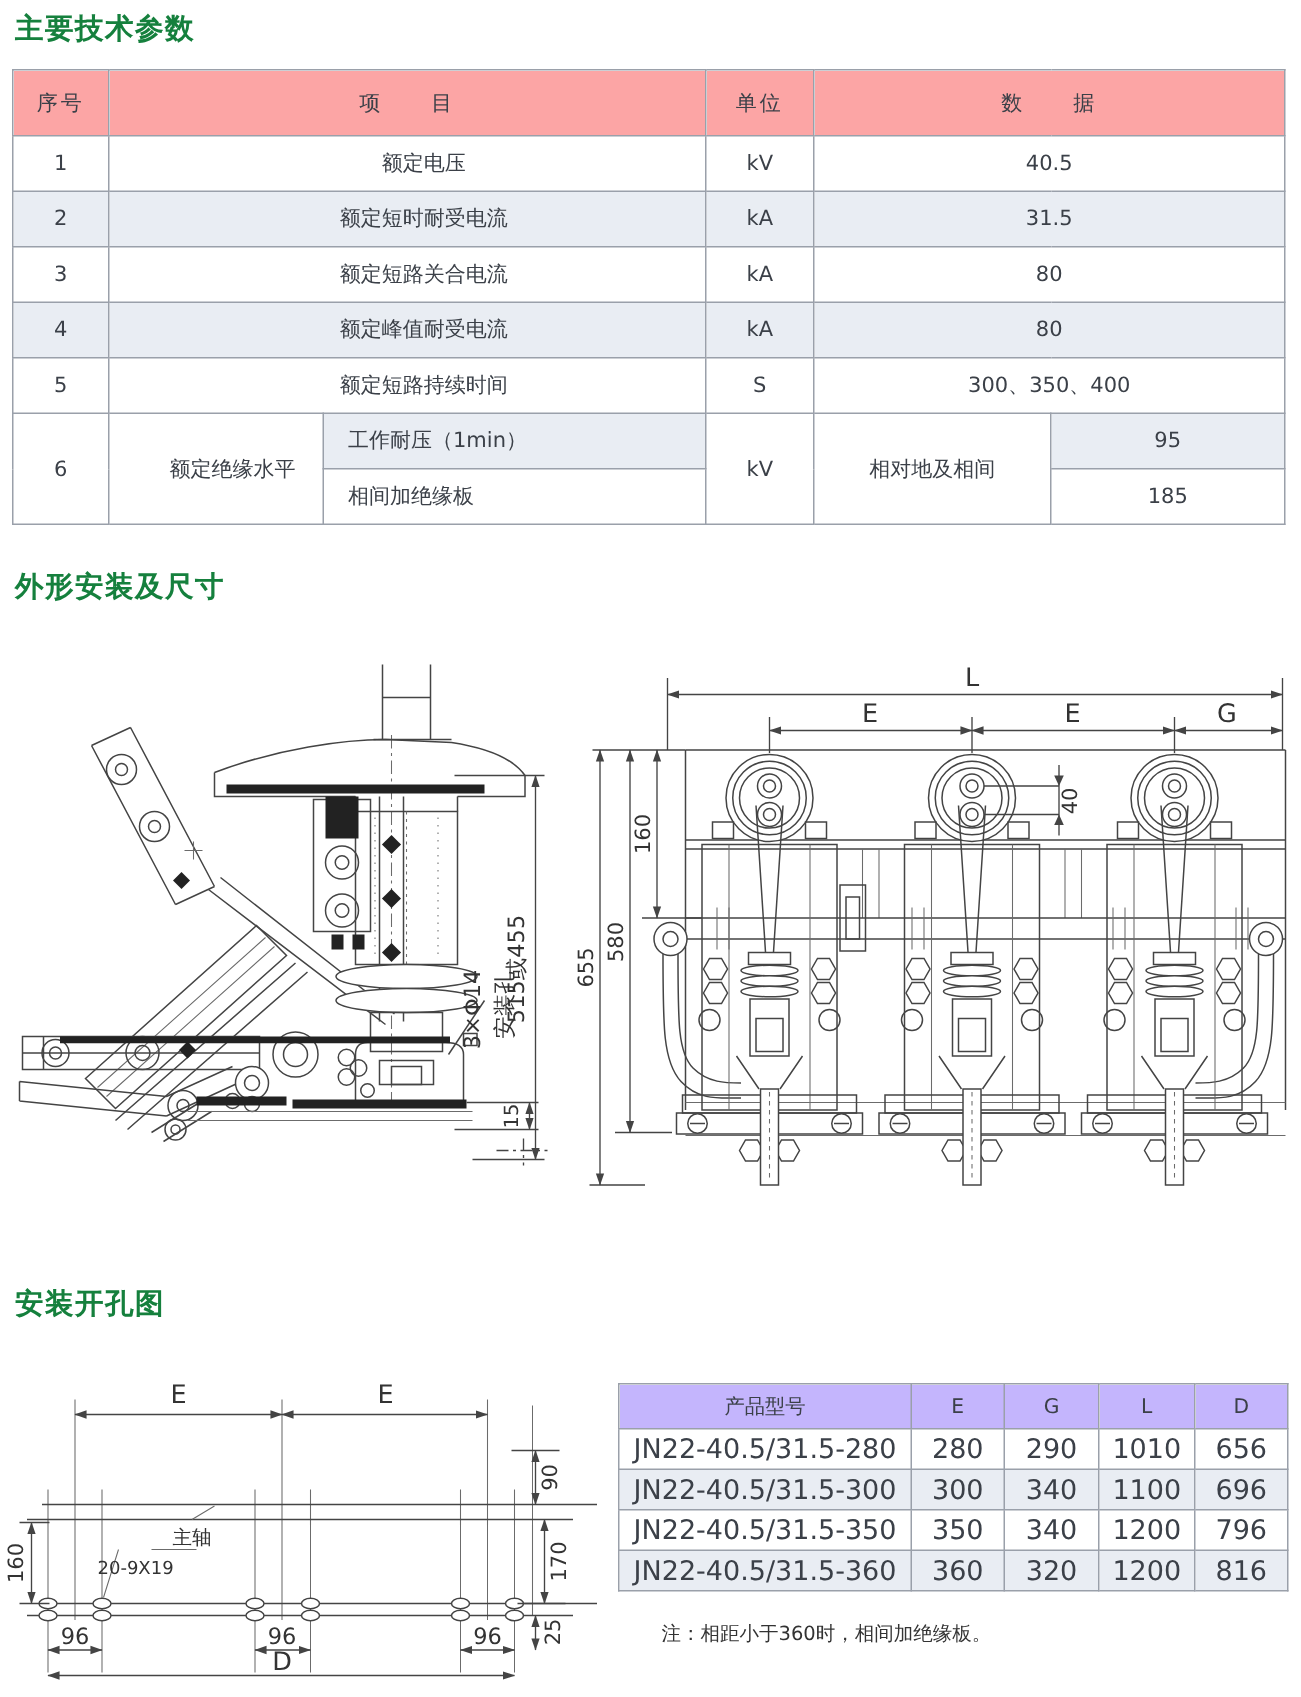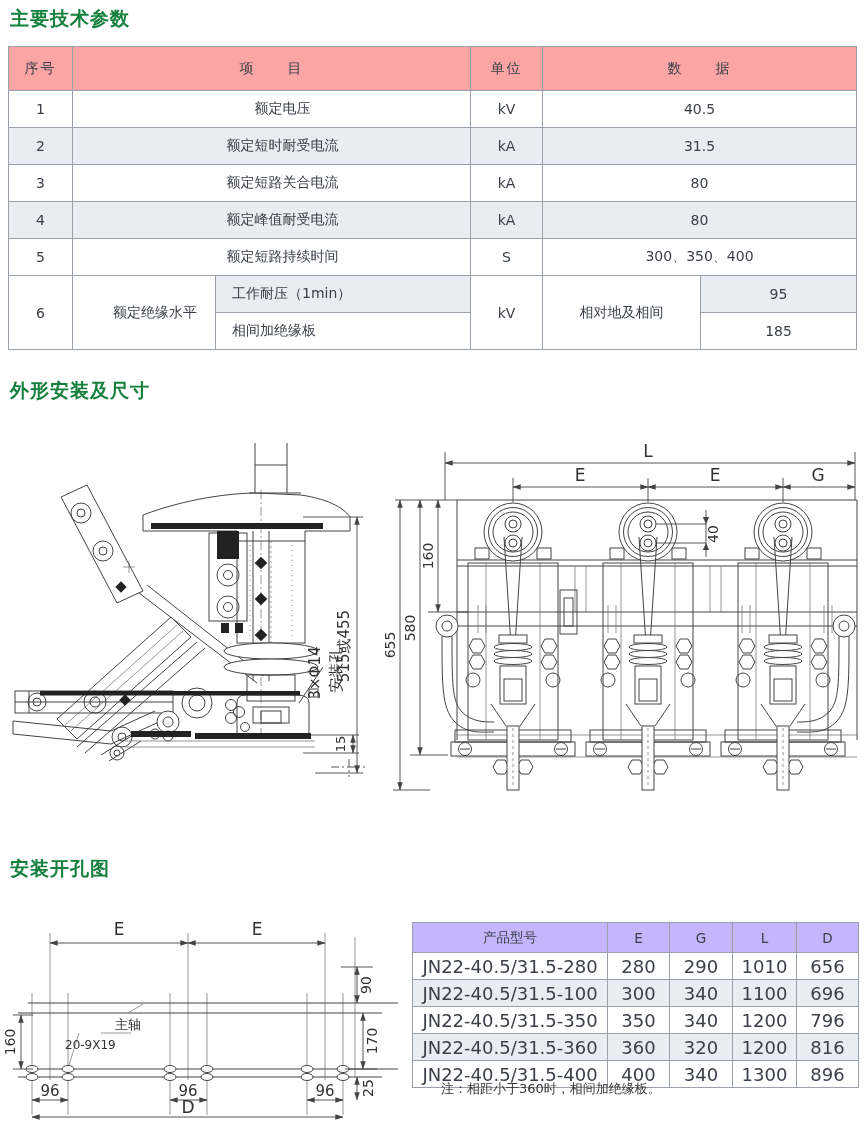--- a/index.html
+++ b/index.html
@@ -366,45 +366,38 @@
       <th>D</th>
     </tr>
     <tr>
       <td>JN22-40.5/31.5-280</td>
       <td>280</td>
       <td>290</td>
       <td>1010</td>
       <td>656</td>
     </tr>
     <tr>
-      <td class="fill">JN22-40.5/31.5-100</td>
+      <td class="fill">JN22-40.5/31.5-300</td>
       <td class="fill">300</td>
       <td class="fill">340</td>
       <td class="fill">1100</td>
       <td class="fill">696</td>
     </tr>
     <tr>
       <td>JN22-40.5/31.5-350</td>
       <td>350</td>
       <td>340</td>
       <td>1200</td>
       <td>796</td>
     </tr>
     <tr>
       <td class="fill">JN22-40.5/31.5-360</td>
       <td class="fill">360</td>
       <td class="fill">320</td>
       <td class="fill">1200</td>
       <td class="fill">816</td>
     </tr>
-    <tr>
-      <td>JN22-40.5/31.5-400</td>
-      <td>400</td>
-      <td>340</td>
-      <td>1300</td>
-      <td>896</td>
-    </tr>
   </tbody>
     </table>
 
   <div id="note">注：相距小于360时，相间加绝缘板。</div>
 
 </div>
 
 </body></html>

